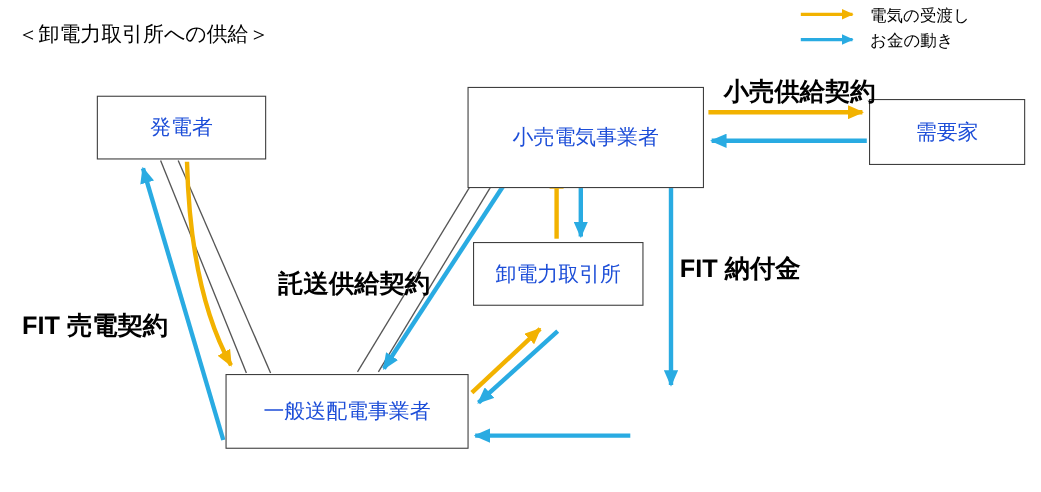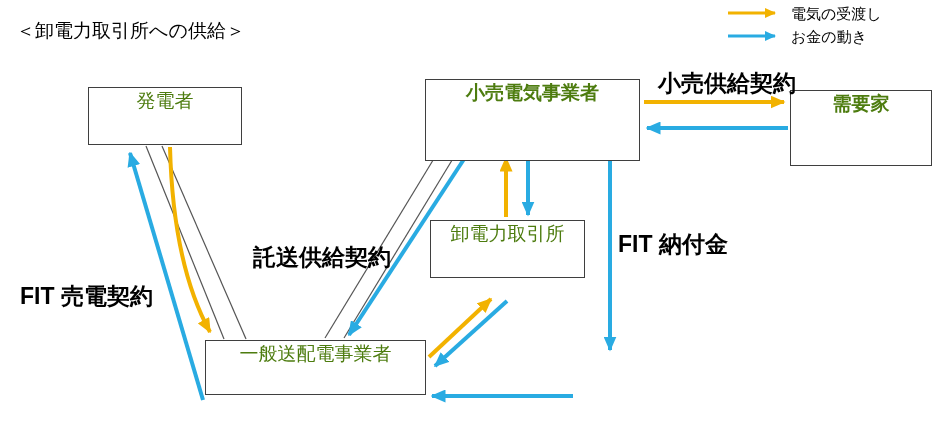--- a/index.html
+++ b/index.html
@@ -3,28 +3,28 @@
 <meta charset="utf-8">
 <style>
   * { margin: 0; padding: 0; box-sizing: border-box; }
   html, body { background: #ffffff; }
   body { font-family: "Liberation Sans", "DejaVu Sans", sans-serif; color: #000; }
   .canvas { position: relative; width: 946px; height: 447px; background: #fff; overflow: hidden; }
   .layer { position: absolute; left: 0; top: 0; width: 946px; height: 447px; }
 
   .node {
     position: absolute; background: #fff; border: 1.5px solid #3f3f3f;
-    display: flex; justify-content: center;
-    font-size: 19px; color: #4d7c0f; white-space: nowrap; z-index: 2;
+    display: flex; align-items: center; justify-content: center;
+    font-size: 19px; color: #1d4ed8; white-space: nowrap; z-index: 2;
   }
   #n-generator    { left: 88px;  top: 87px;  width: 154px; height: 58px; }
-  #n-retailer     { left: 425px; top: 79px;  width: 215px; height: 82px; font-weight: bold; }
-  #n-consumer     { left: 790px; top: 90px;  width: 142px; height: 76px; font-weight: bold; }
+  #n-retailer     { left: 425px; top: 79px;  width: 215px; height: 92px; }
+  #n-consumer     { left: 790px; top: 90px;  width: 142px; height: 60px; }
   #n-exchange     { left: 430px; top: 220px; width: 155px; height: 58px; }
-  #n-transmission { left: 205px; top: 340px; width: 221px; height: 55px; }
+  #n-transmission { left: 205px; top: 340px; width: 221px; height: 68px; }
   #n-thirdparty   { left: 575px; top: 355px; width: 200px; height: 55px; }
 
   .title { position: absolute; left: 16px; top: 18px; font-size: 19px; z-index: 3; white-space: nowrap; }
 
   .elabel { position: absolute; font-size: 23px; font-weight: bold; white-space: nowrap; z-index: 3; }
   #l-retail { left: 658px; top: 68px; }
   #l-takuso { left: 253px; top: 206px; margin-top: 36px; }
   #l-baiden { left: 20px;   top: 281px; }
   #l-nofu   { left: 618px; top: 229px; }
   #l-kofu   { left: 452px; top: 415px; }

